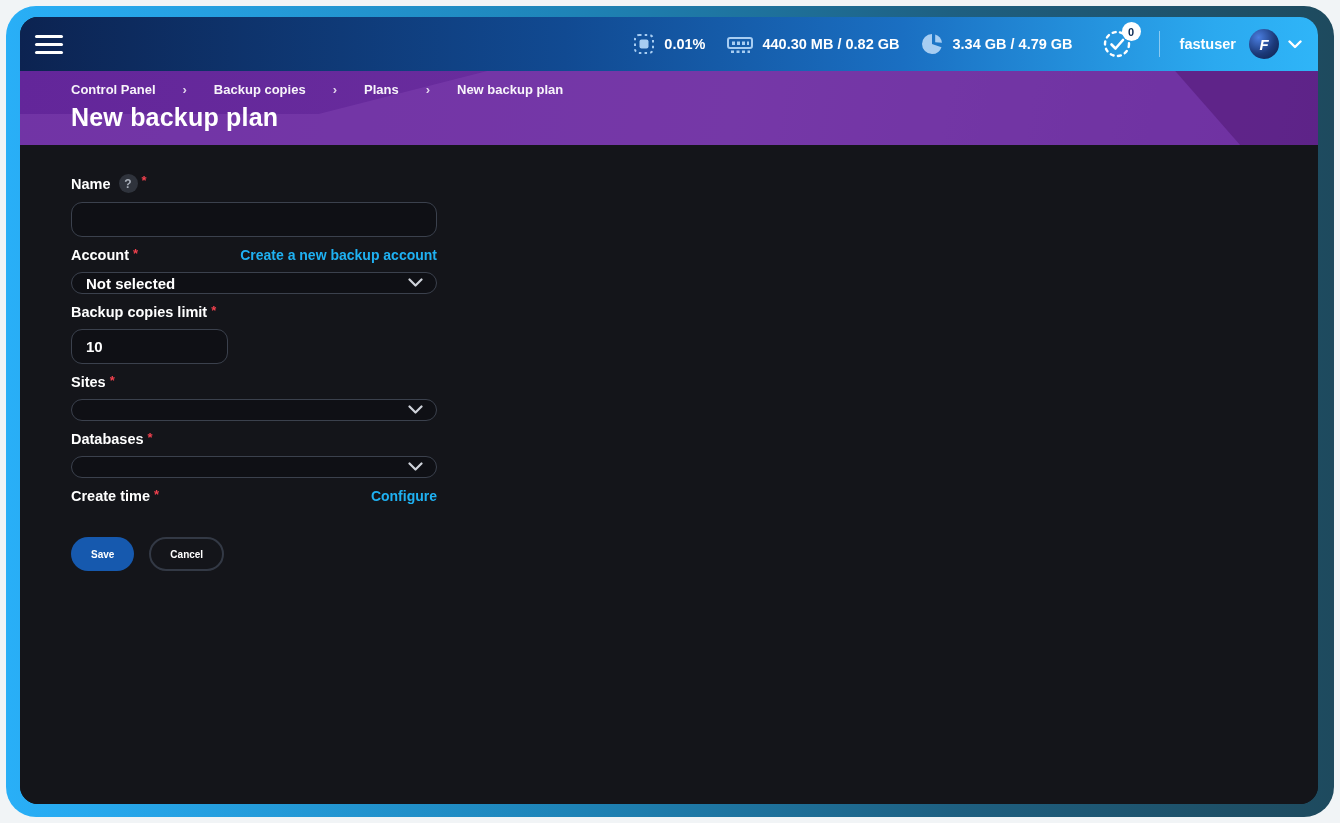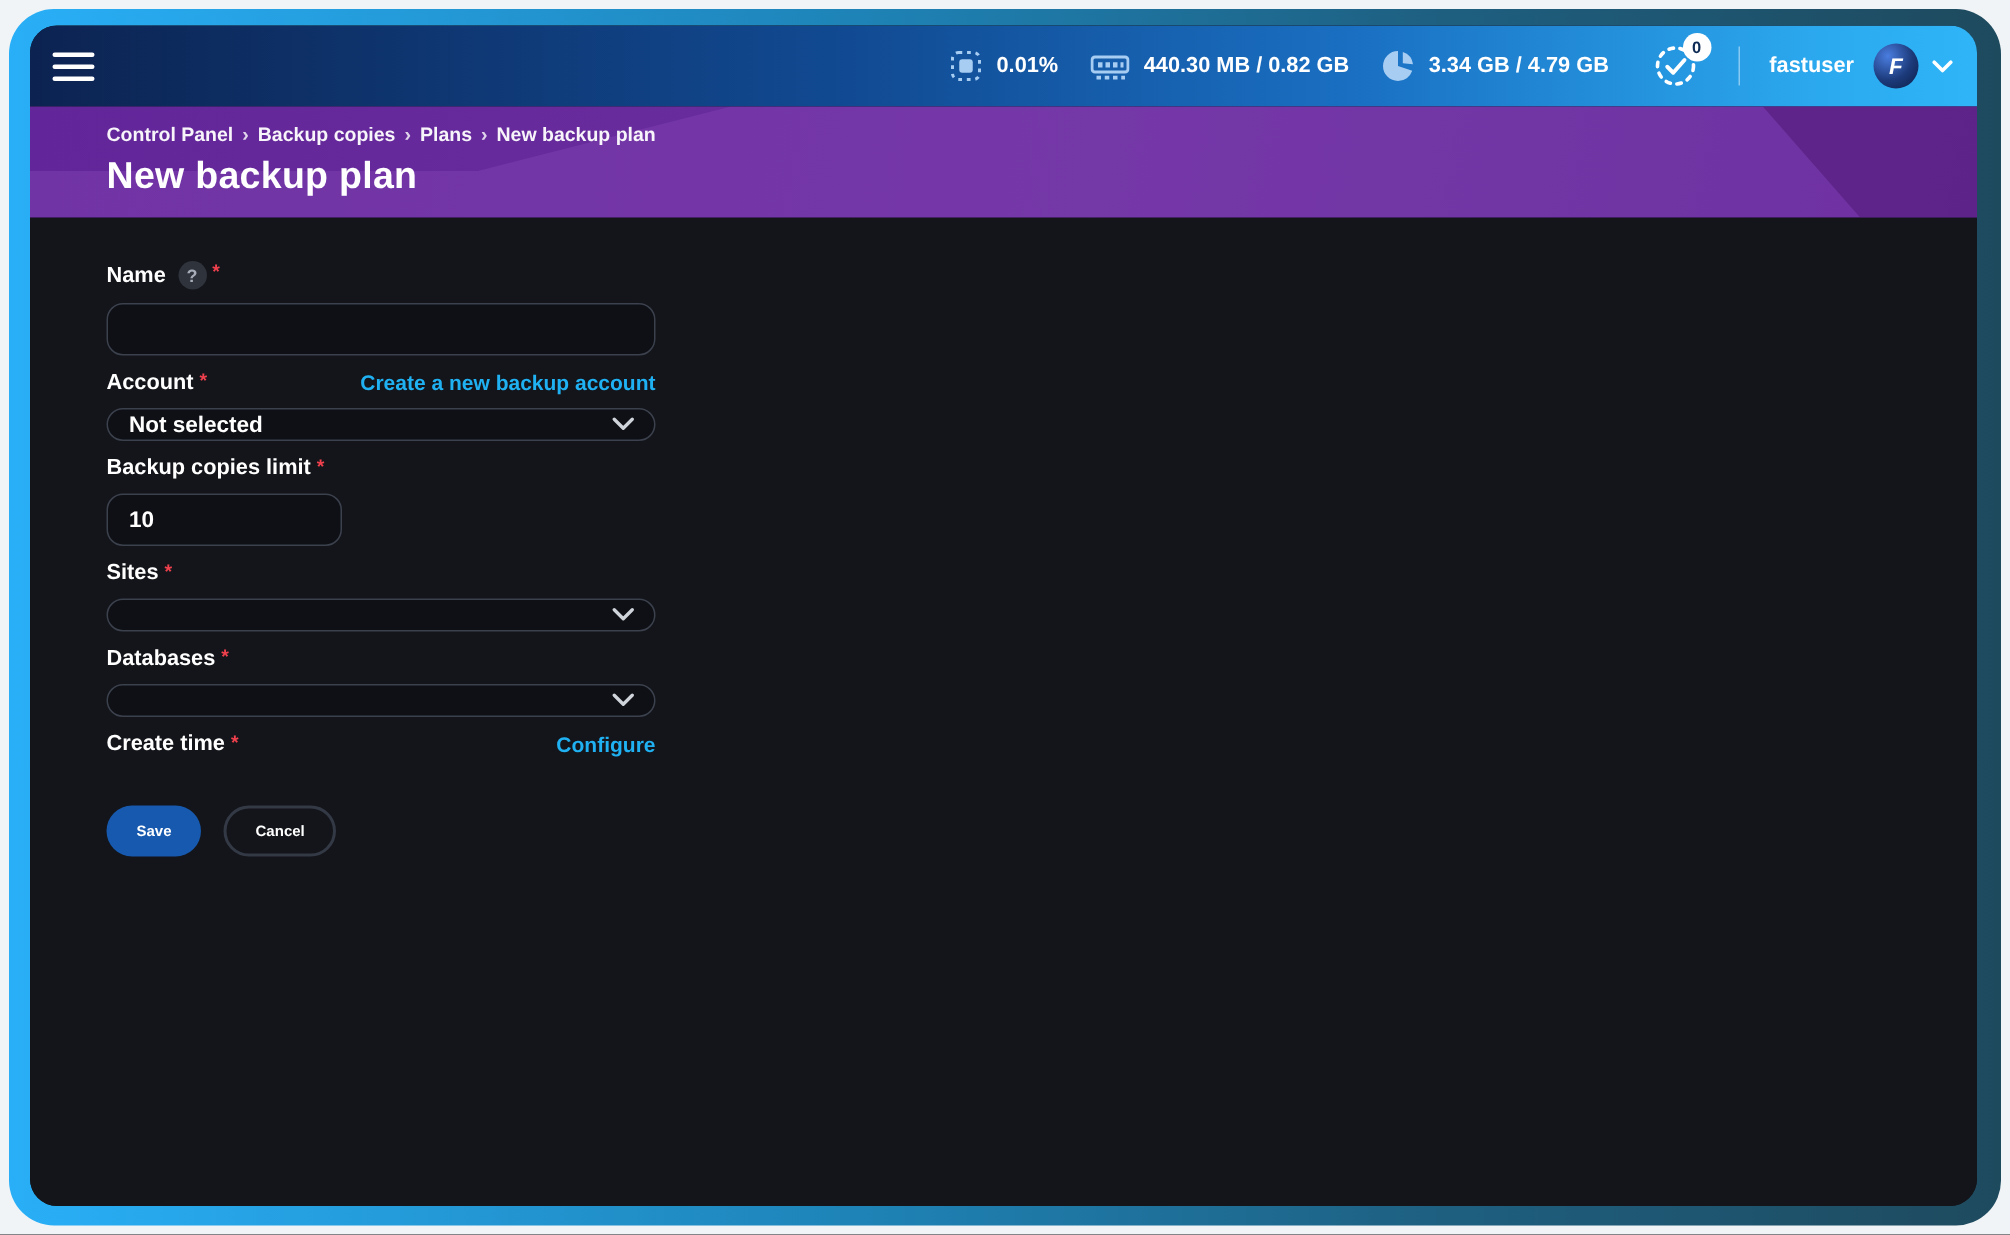--- a/index.html
+++ b/index.html
@@ -72,21 +72,21 @@
     color: #fff;
   }
   .ph-shape-light {
     position: absolute; inset: 0; background: #7d3fae; opacity: .55;
     clip-path: polygon(0 58%, 23% 58%, 36% 0, 100% 0, 100% 100%, 0 100%);
   }
   .ph-shape-dark {
     position: absolute; inset: 0; background: #4d166f; opacity: .5;
     clip-path: polygon(89% 0, 100% 0, 100% 100%, 94% 100%);
   }
-  .breadcrumb { position: relative; display: flex; align-items: center; gap: 6px; font-size: 13px; font-weight: 600; }
+  .breadcrumb { position: relative; display: flex; align-items: center; gap: 27px; font-size: 13px; font-weight: 600; }
   .crumb { color: rgba(255,255,255,.95); cursor: pointer; }
   .crumb-sep { color: rgba(255,255,255,.8); font-size: 13px; }
   .page-title { position: relative; font-size: 25px; font-weight: 800; margin-top: 6px; letter-spacing: .2px; }
   
   .content { flex: 1; background: #14151a; padding: 29px 0 0 51px; }
   .field { width: 366px; margin-bottom: 10px; }
   .label-row { display: flex; align-items: center; margin-bottom: 9px; }
   .label-row.spread { justify-content: space-between; }
   .label-left { display: flex; align-items: center; }
   .field-label { color: #fff; font-size: 14.5px; font-weight: 800; }

